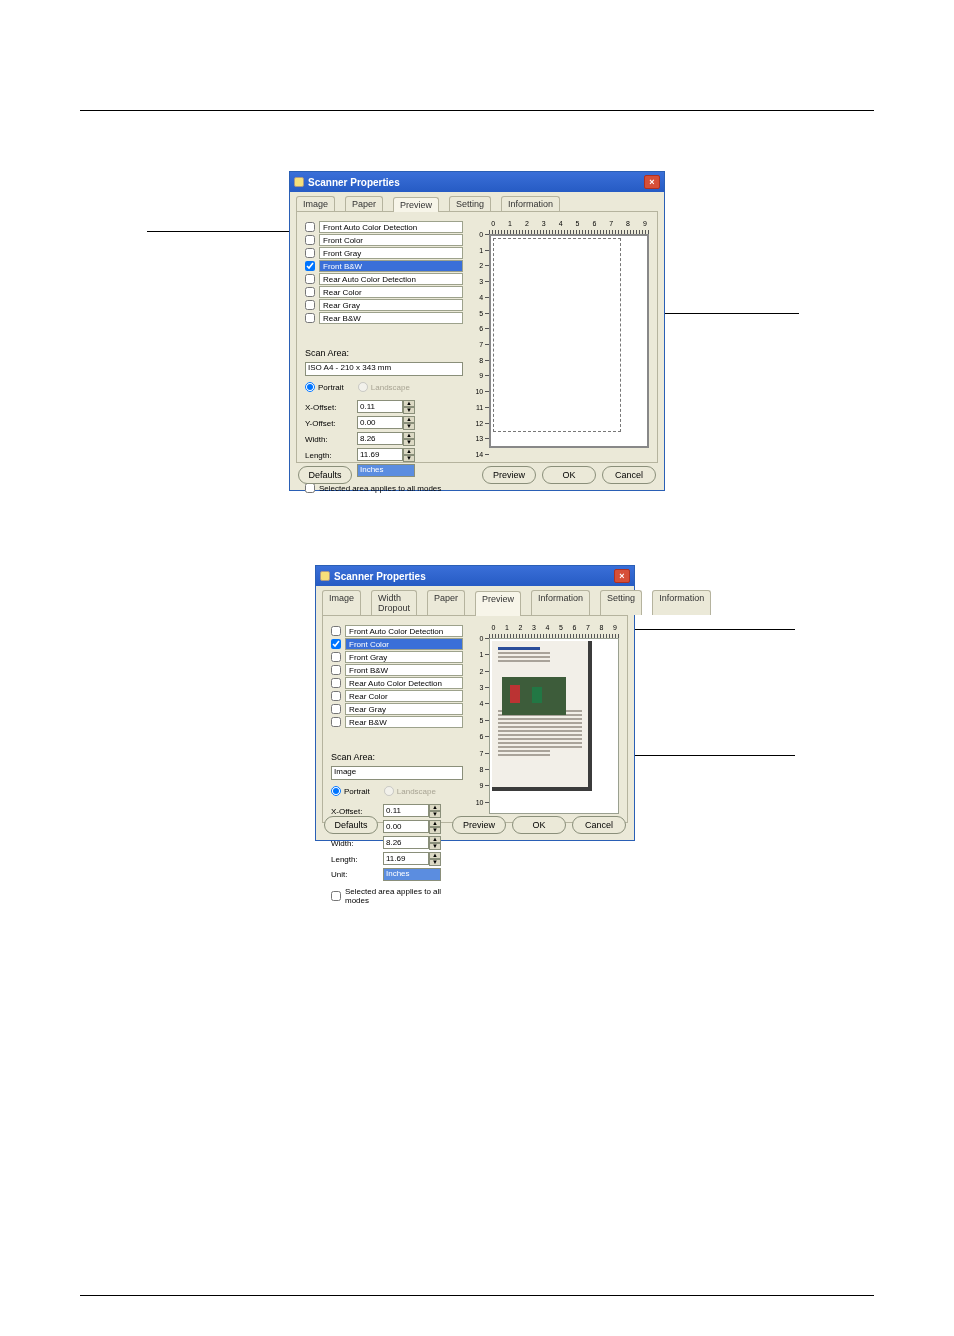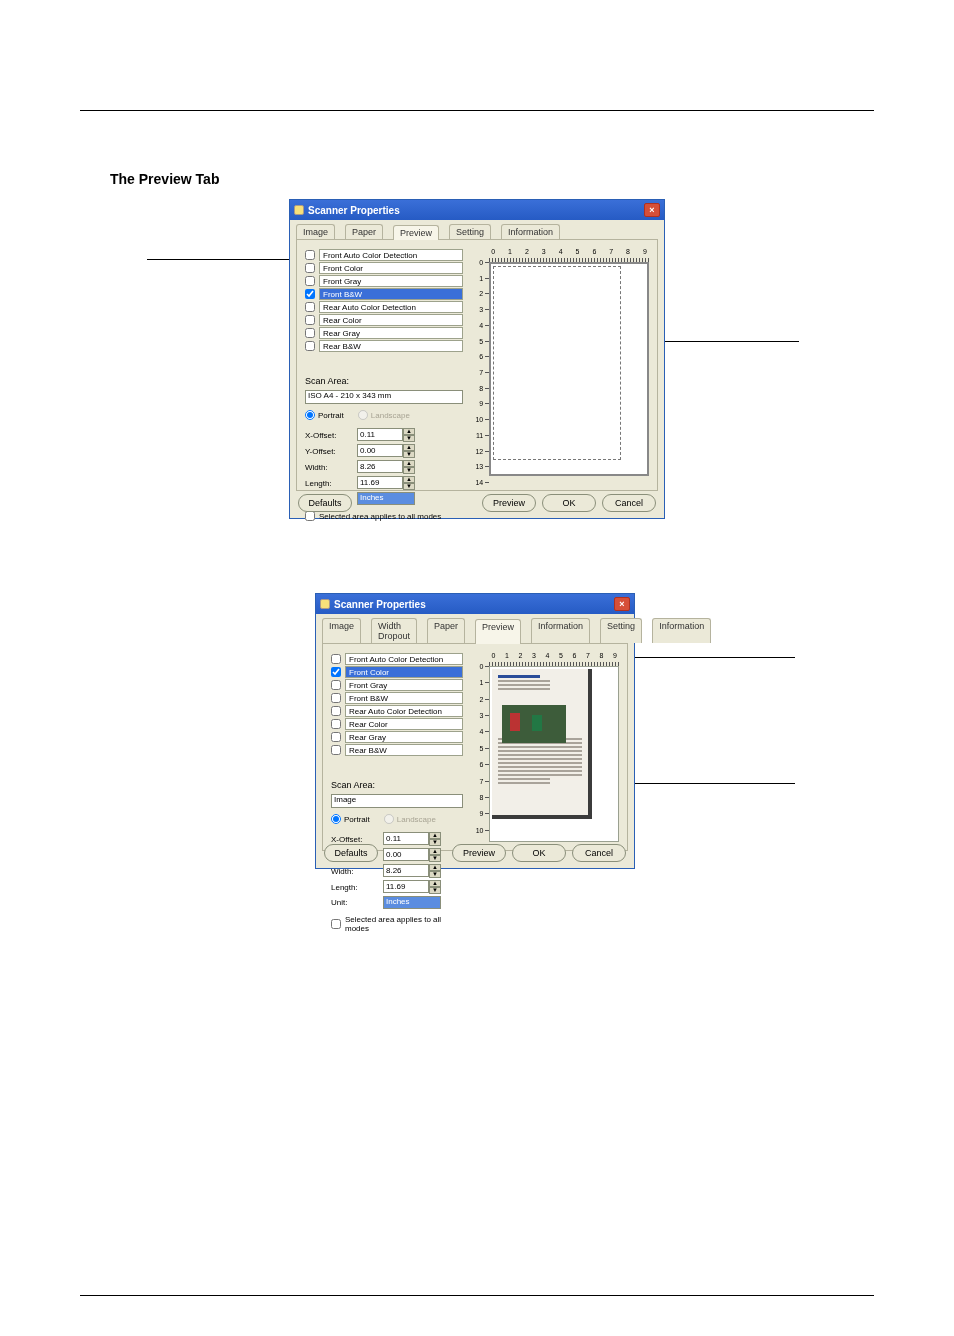--- a/index.html
+++ b/index.html
@@ -67,21 +67,20 @@
   .header-area { height: 40px; }
   .graytxt { color: #a8a494; }
 </style>
 </head>
 <body>
 <div class="page">
 
 <div class="header-area"></div>
 <hr class="hr-top">
 
-<div class="caption">The Preview Tab</div>
 <div class="figwrap">
 
   <div class="call" style="top:60px; left:-10px; width:142px;"></div>
 
   <div class="call" style="top:142px; left:472px; width:170px;"></div>
 
   <div class="dialog big" style="margin-left:132px;">
     <div class="titlebar">
       <div class="t">
             <span class="icon-scanner"></span>

